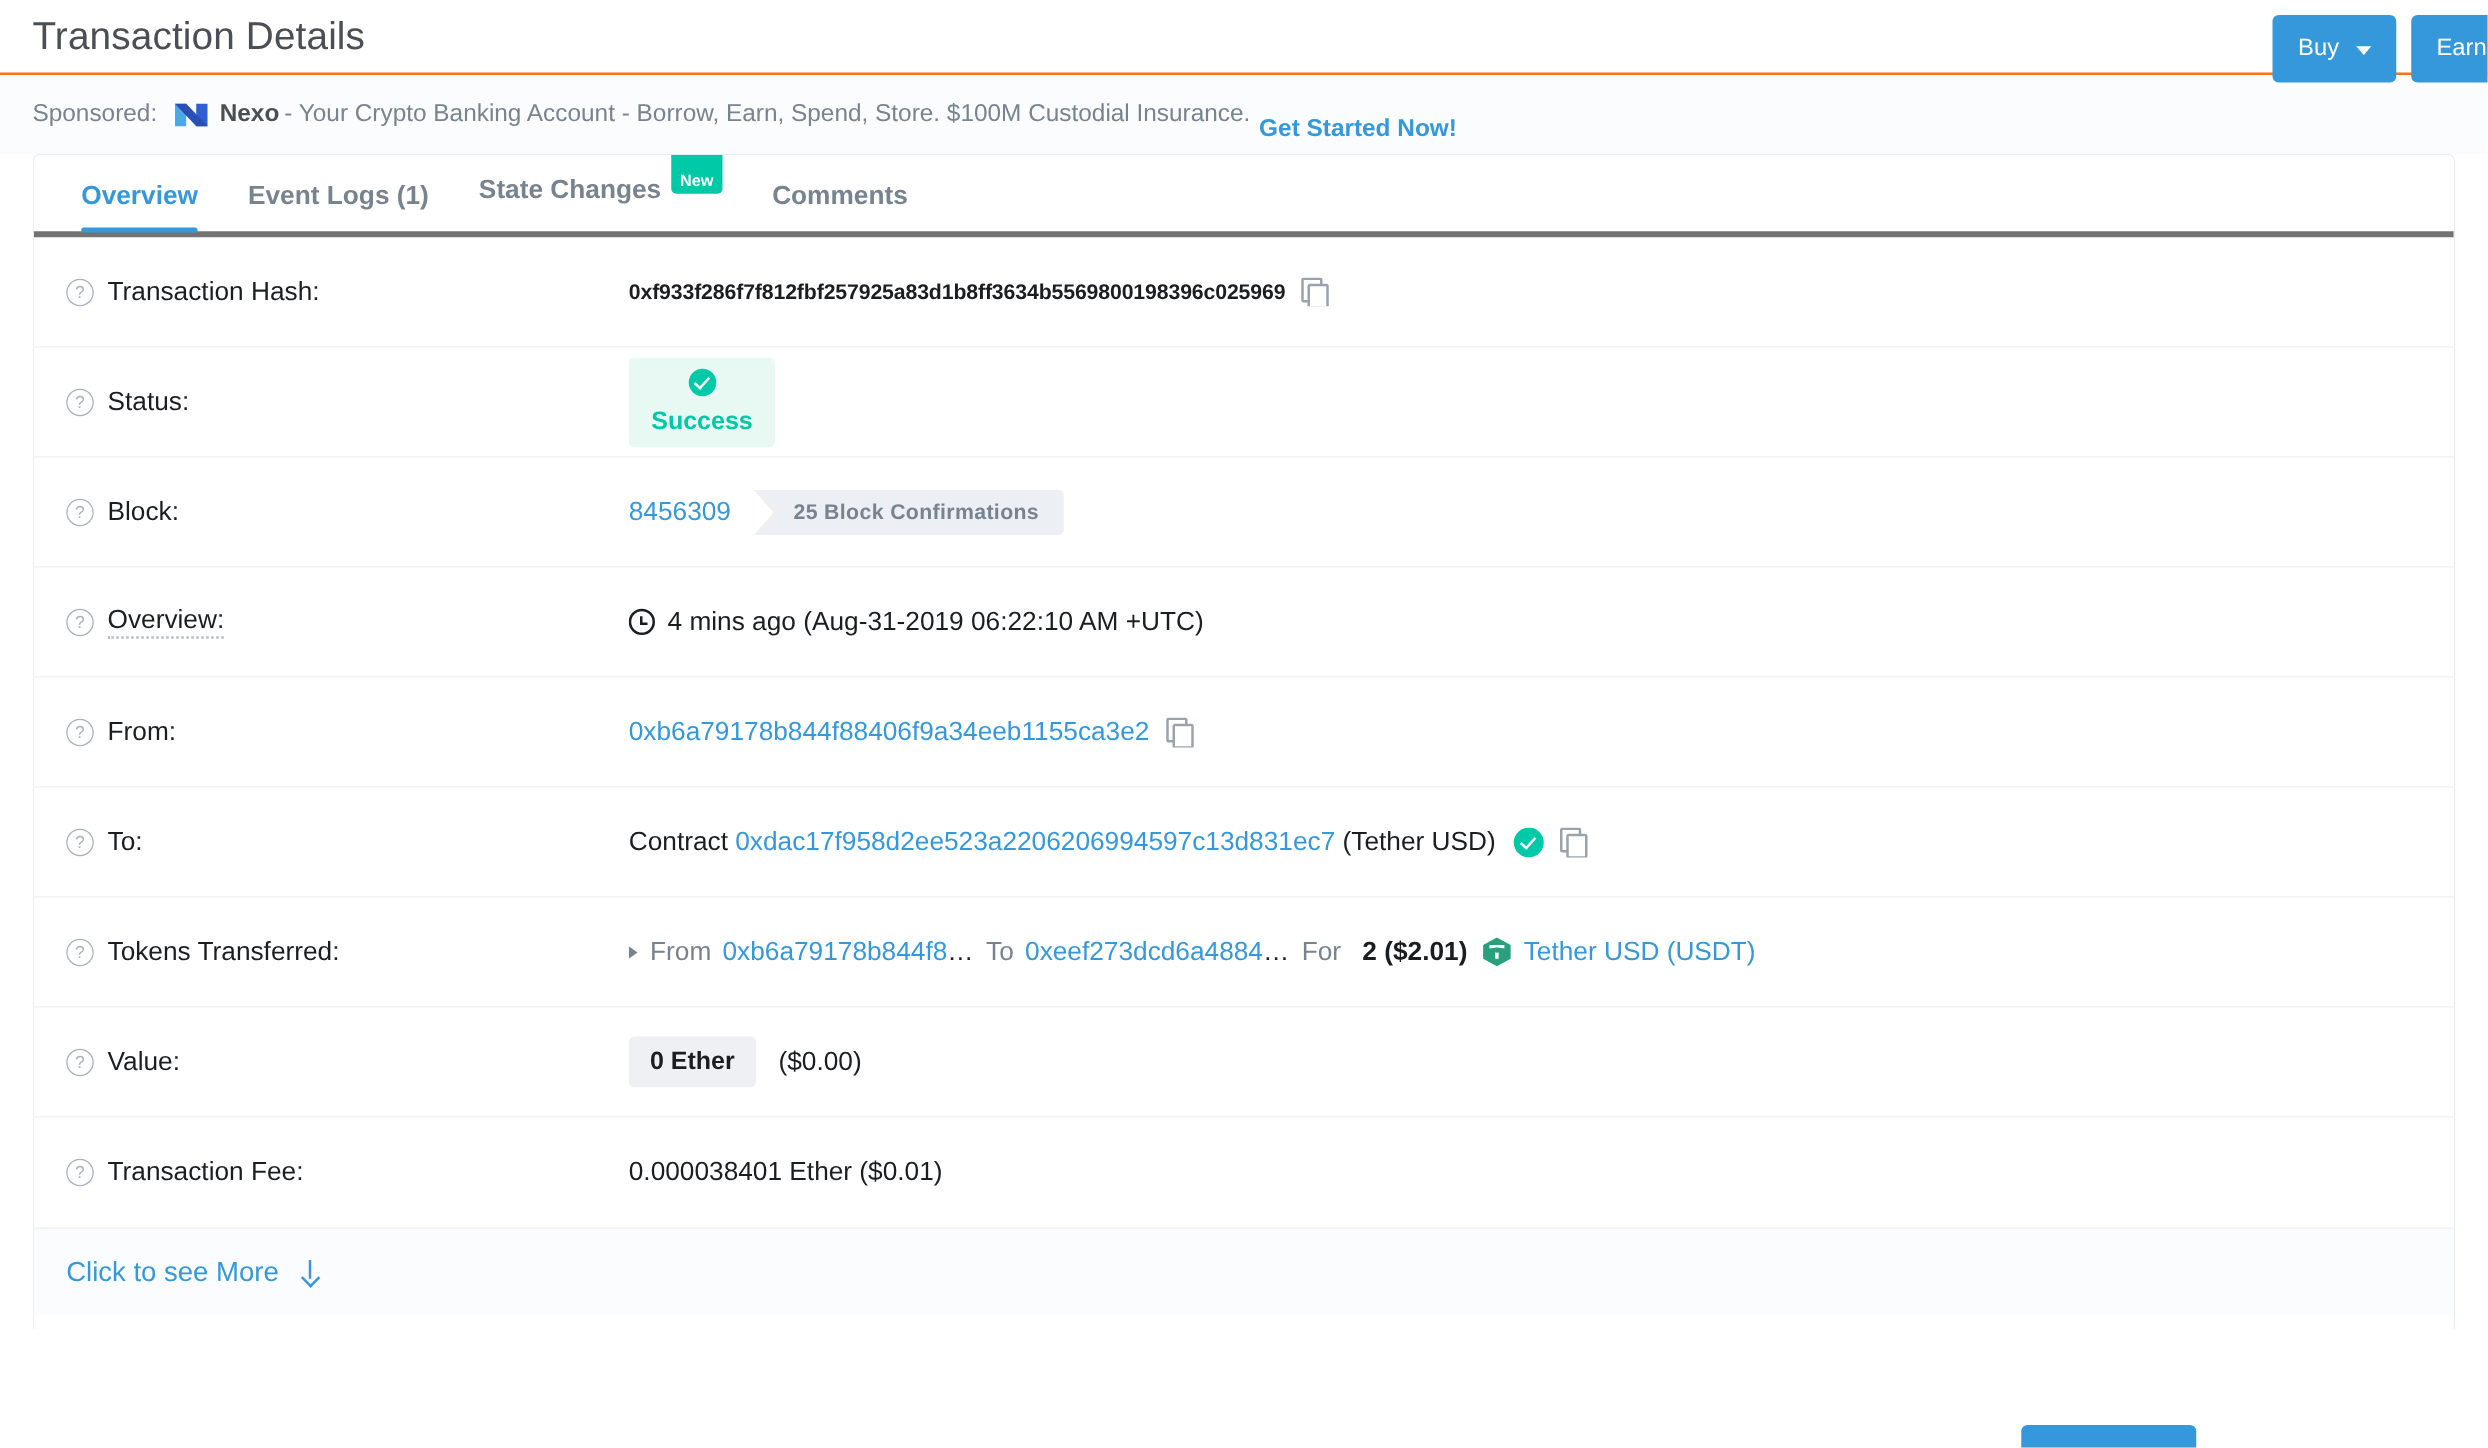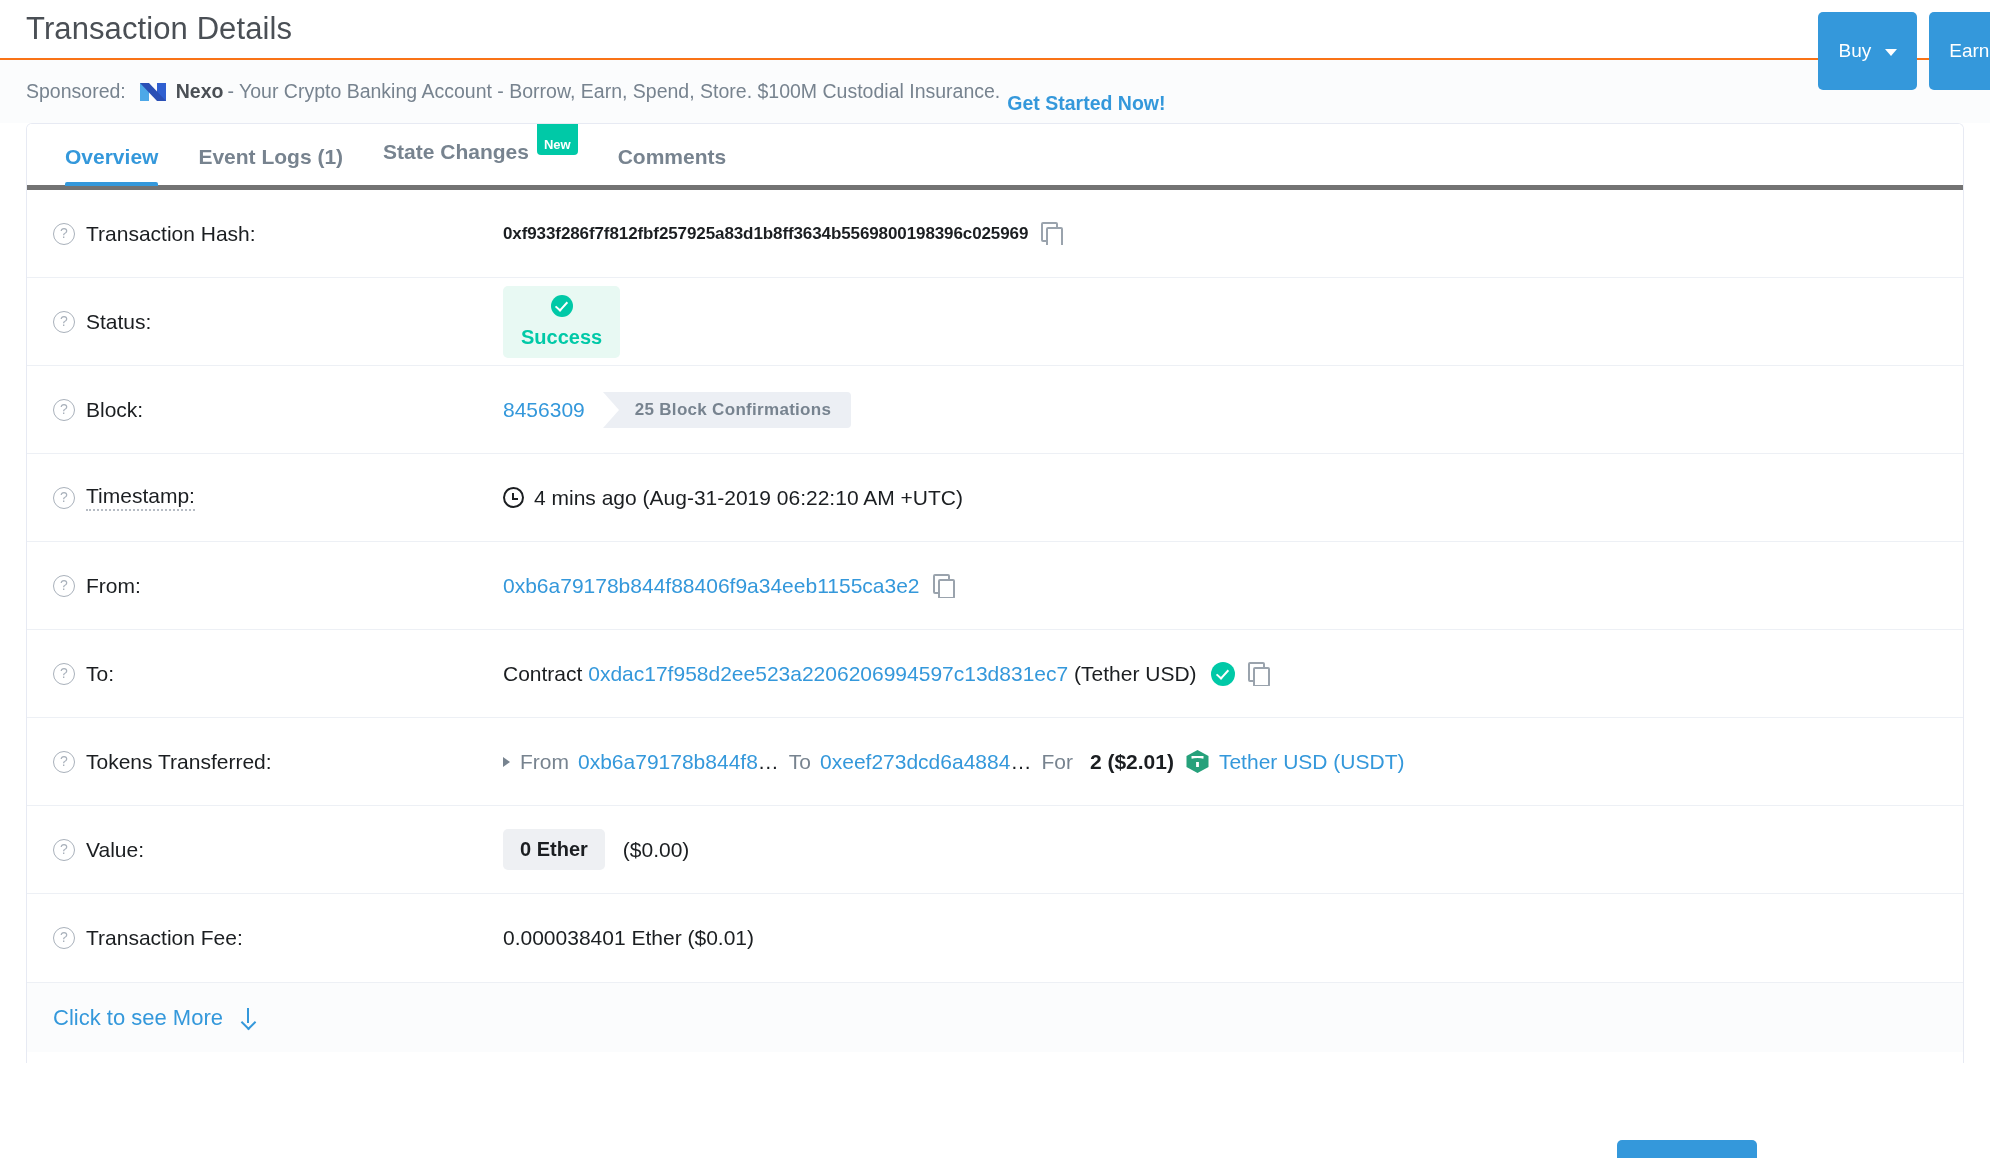--- a/index.html
+++ b/index.html
@@ -45,21 +45,21 @@
     right: -88px;
     top: 12px;
   }
   .btn-primary {
     background: #3498db;
     color: #ffffff;
     border: none;
     border-radius: 5px;
     font-size: 19px;
     font-family: "Liberation Sans", sans-serif;
-    padding: 28px 20px;
+    padding: 16px 20px;
     display: inline-flex;
     align-items: center;
     gap: 14px;
     white-space: nowrap;
     cursor: pointer;
   }
   .caret-down {
     width: 0; height: 0;
     border-left: 6px solid transparent;
     border-right: 6px solid transparent;
@@ -521,21 +521,21 @@
           <span class="conf-wrap">
             <span class="conf-arrow"></span>
             <span class="conf-badge">25 Block Confirmations</span>
           </span>
         </div>
       </div>
 
       <div class="row">
         <div class="row-label">
           <span class="q-icon">?</span>
-          <span class="label-text tooltip">Timestamp:</span>
+          <span class="label-text tooltip">Overview:</span>
         </div>
         <div class="row-value">
           <span class="clock-icon"></span>
           <span>4 mins ago (Aug-31-2019 06:22:10 AM +UTC)</span>
         </div>
       </div>
 
       <div class="row">
         <div class="row-label">
           <span class="q-icon">?</span>

